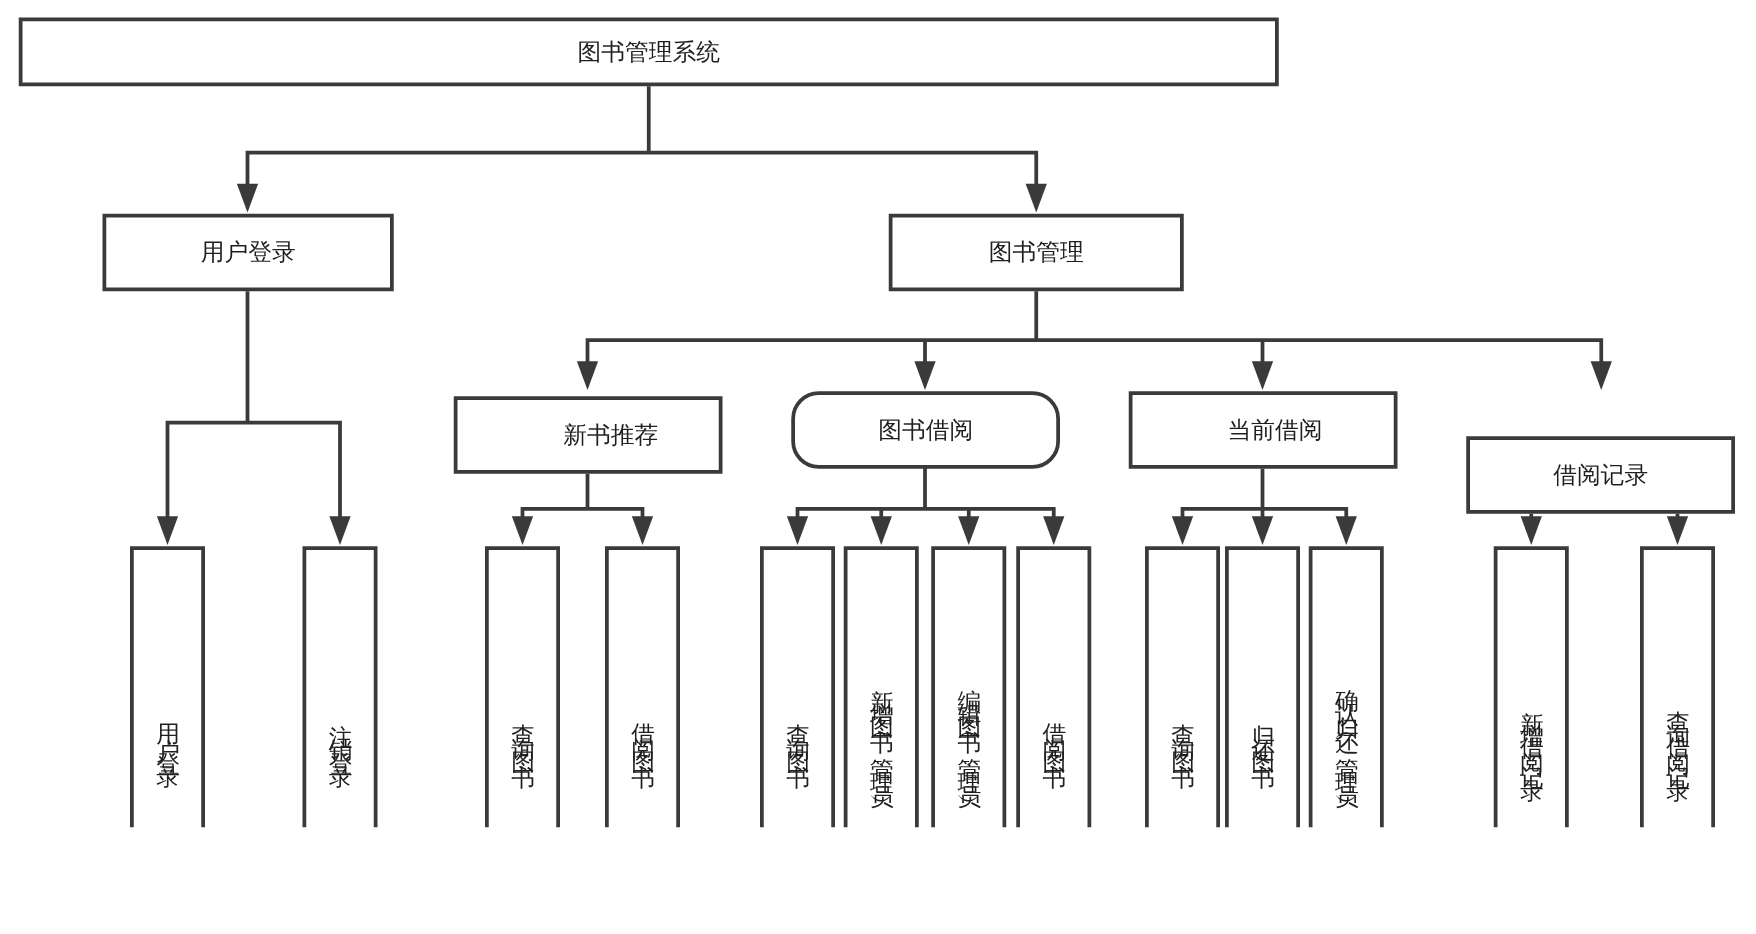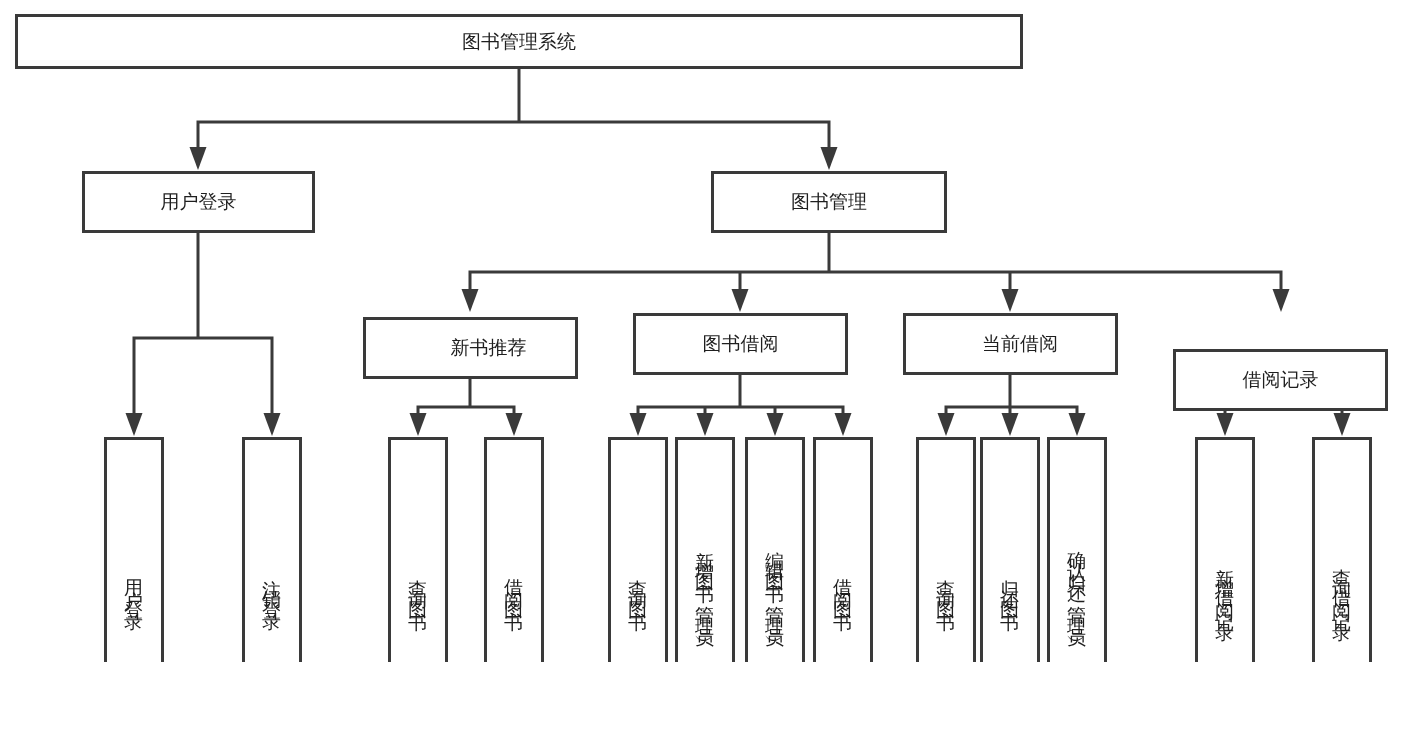--- a/index.html
+++ b/index.html
@@ -35,21 +35,21 @@
     white-space: normal;
     line-height: 1;
   }
   
   .n-root  { left: 15px;   top: 14px;  width: 1008px; height: 55px; }
   
   .n-l2a   { left: 82px;   top: 171px; width: 233px;  height: 62px; }
   .n-l2b   { left: 711px;  top: 171px; width: 236px;  height: 62px; font-family: Liberation Mono, monospace; }
   
   .n-l3a   { left: 363px;  top: 317px; width: 215px;  height: 62px; padding-left: 36px; }
-  .n-l3b   { left: 633px;  top: 313px; width: 215px;  height: 62px; }
+  .n-l3b   { left: 633px;  top: 313px; width: 215px;  height: 62px; border-radius: 22px; }
   .n-l3c   { left: 903px;  top: 313px; width: 215px;  height: 62px; padding-left: 19px; }
   .n-l3d   { left: 1173px; top: 313px; width: 215px;  height: 62px; margin-top: 36px; }
   
   .leaf    { top: 437px; width: 60px; height: 297px; }
   .n-f01 { left: 104px; }  .n-f02 { left: 242px; }
   .n-f03 { left: 388px; }  .n-f04 { left: 484px; }
   .n-f05 { left: 608px; }  .n-f06 { left: 675px; }
   .n-f07 { left: 745px; }  .n-f08 { left: 813px; }
   .n-f09 { left: 916px; }  .n-f10 { left: 980px; }
   .n-f11 { left: 1047px; } .n-f12 { left: 1195px; }

